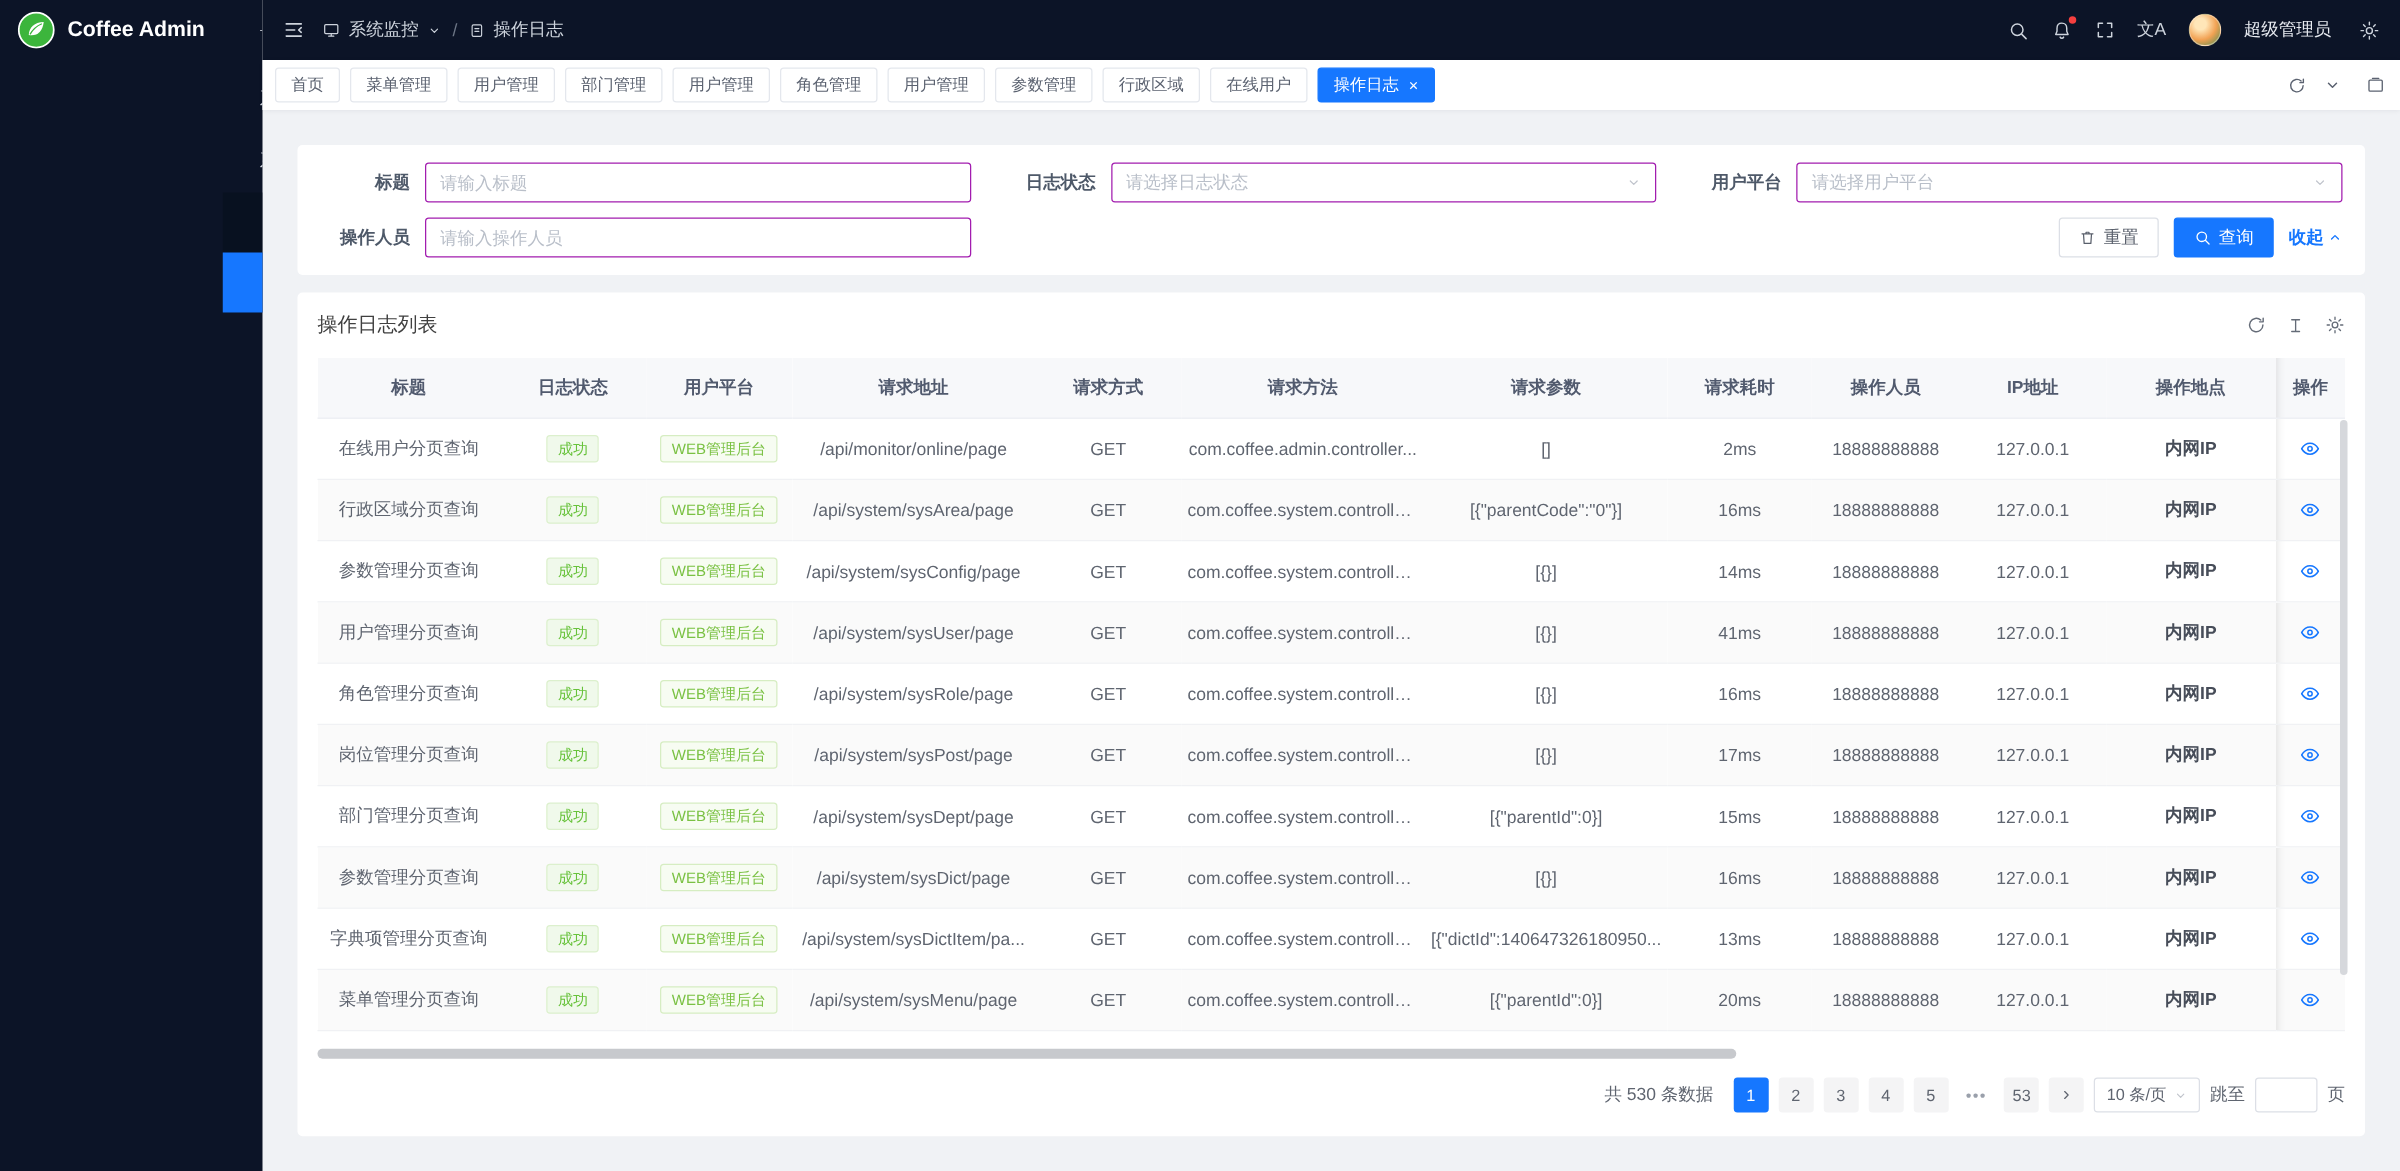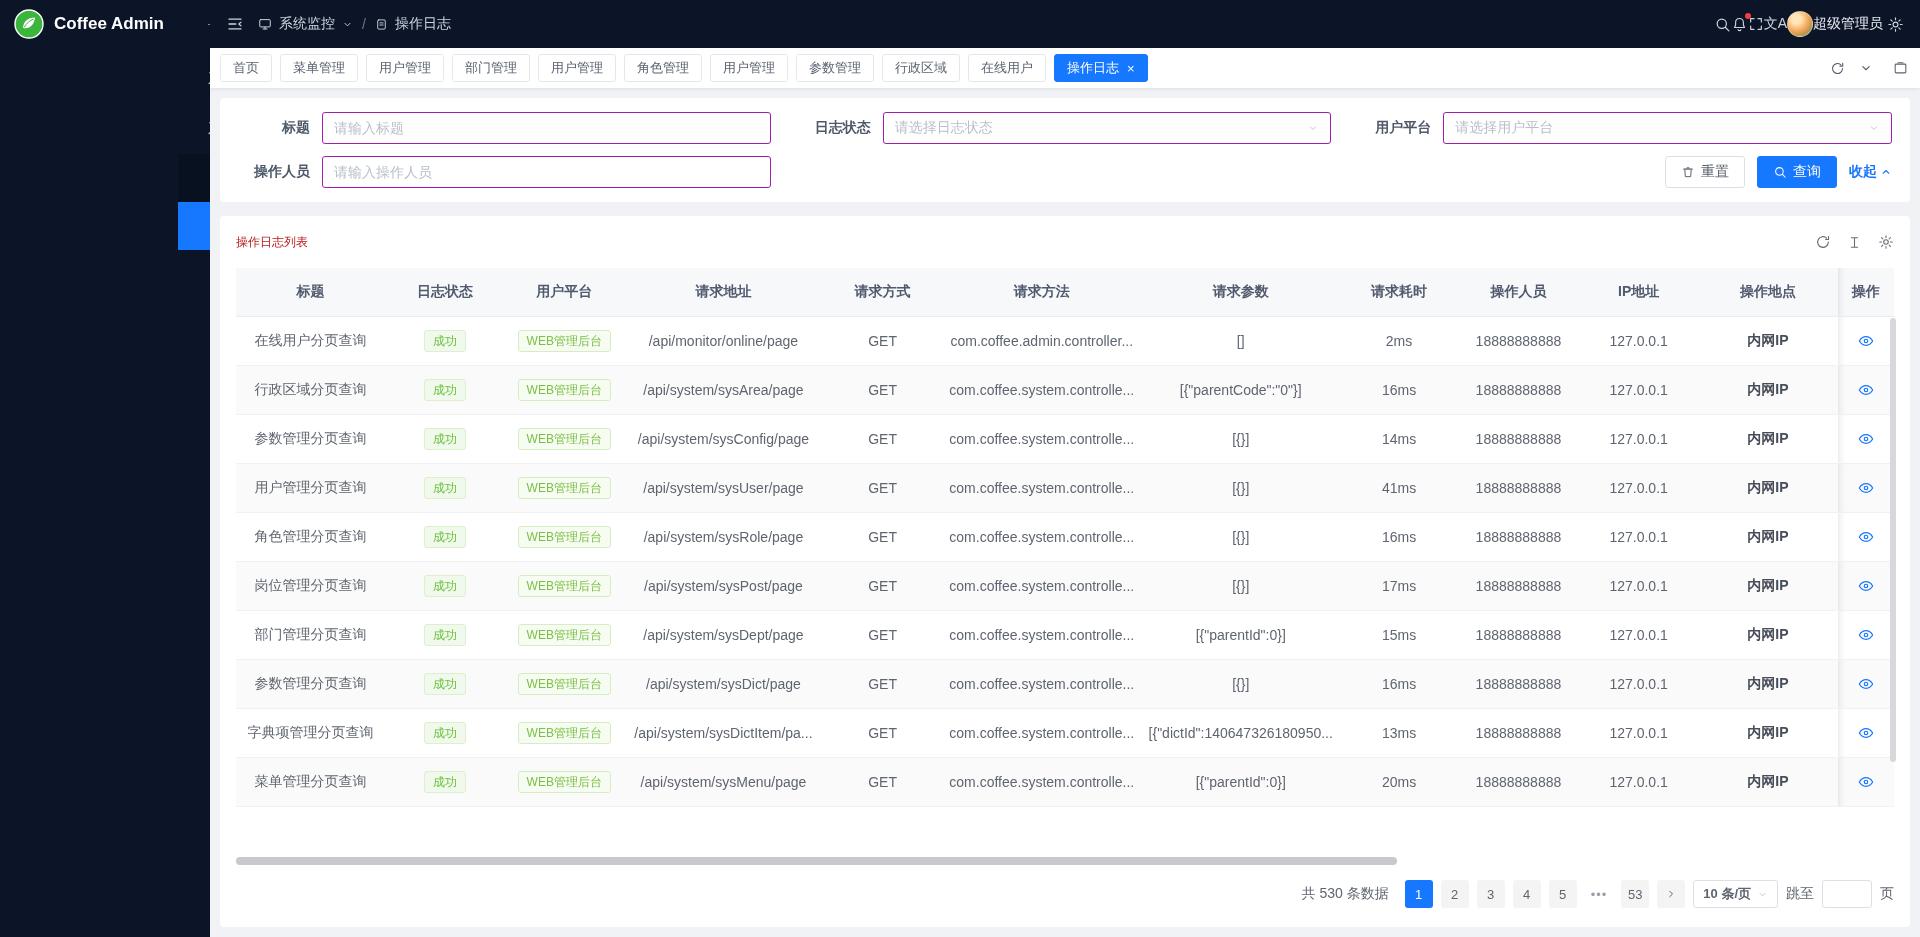--- a/index.html
+++ b/index.html
@@ -20,61 +20,61 @@
   .menu-item .chev{margin-left:auto;color:#98a1b0;display:flex;}
   .submenu{background:#081120;}
   .submenu .menu-item{padding-left:24px;color:#ccd2db;height:48px;}
   .menu-item.active{background:var(--primary);color:#fff;}
 
   
   .main{flex:1;min-width:0;display:flex;flex-direction:column;}
   .topbar{height:48px;flex-shrink:0;background:var(--sidebar);display:flex;align-items:center;padding:0 16px;color:#ced4dd;gap:14px;}
   .crumb{display:flex;align-items:center;gap:7px;font-size:14px;color:#ced4dd;}
   .crumb .sep{color:#6e7787;padding:0 2px;}
-  .topbar-right{margin-left:auto;display:flex;align-items:center;}
+  .topbar-right{margin-left:auto;display:flex;align-items:center;gap:18px;}
   .icon-btn{display:flex;align-items:center;justify-content:center;color:#ced4dd;cursor:pointer;position:relative;}
   .badge-dot{position:absolute;top:-3px;right:-3px;width:6px;height:6px;border-radius:50%;background:var(--danger);}
   .translate-glyph{font-size:14px;letter-spacing:0;cursor:pointer;color:#ced4dd;}
   .avatar{width:26px;height:26px;border-radius:50%;flex-shrink:0;cursor:pointer;
     background:radial-gradient(circle at 35% 30%, #ffe6b8 20%, #f2a254 55%, #4d8a4d 100%);
     border:1px solid rgba(255,255,255,.35);}
   .username{color:#e8ebf1;font-size:14px;cursor:pointer;}
   .gear-right{margin-left:4px;}
 
   
   .tabbar{height:40px;flex-shrink:0;background:#fff;display:flex;align-items:center;gap:8px;padding:0 10px;box-shadow:0 1px 4px rgba(0,21,41,.08);position:relative;z-index:2;}
   .tab-list{display:flex;align-items:center;gap:8px;}
   .tab{height:28px;padding:0 12px;display:inline-flex;align-items:center;gap:8px;border:1px solid #e4e7ed;border-radius:3px;font-size:13px;color:#5b6270;background:#fff;cursor:pointer;white-space:nowrap;}
   .tab.active{background:var(--primary);border-color:var(--primary);color:#fff;}
   .tab-close{font-size:13px;line-height:1;cursor:pointer;}
   .tabbar-right{margin-left:auto;display:flex;align-items:center;gap:14px;color:#5b6270;padding-right:2px;}
 
   
-  .content{flex:1;min-height:0;padding:10px;display:flex;flex-direction:column;gap:14px;}
+  .content{flex:1;min-height:0;padding:28px;display:flex;flex-direction:column;gap:14px;}
   .card{background:#fff;border-radius:4px;}
 
   
   .filter-card{padding:14px 18px;flex-shrink:0;}
   .filter-grid{display:grid;grid-template-columns:1fr 1fr 1fr;column-gap:28px;row-gap:12px;}
   .field{display:flex;align-items:center;}
   .field>label{width:84px;flex-shrink:0;text-align:right;padding-right:12px;color:#4e5969;font-weight:700;font-size:14px;white-space:nowrap;}
   .control{flex:1;height:32px;border:1px solid #a21caf;border-radius:3px;background:#fff;display:flex;align-items:center;padding:0 11px;min-width:0;}
   .control input{flex:1;border:none;outline:none;font:inherit;color:#5f6570;background:transparent;min-width:0;}
   .control input::placeholder{color:#b9bfc9;}
   .select .ph{flex:1;color:#b9bfc9;overflow:hidden;white-space:nowrap;}
   .select .caret{color:#c0c4cc;display:flex;margin-left:6px;}
   .filter-actions{display:flex;align-items:center;justify-content:flex-end;gap:12px;}
   .btn{height:32px;padding:0 15px;border-radius:3px;border:1px solid #dcdfe6;background:#fff;color:#595f6b;display:inline-flex;align-items:center;gap:6px;font-size:14px;cursor:pointer;white-space:nowrap;}
   .btn-primary{background:var(--primary);border-color:var(--primary);color:#fff;}
   .collapse-link{color:var(--primary);display:inline-flex;align-items:center;gap:3px;cursor:pointer;font-size:14px;font-weight:700;justify-content:flex-end;}
 
   
   .table-card{flex:1;min-height:0;display:flex;flex-direction:column;padding:0 16px 10px;}
   .card-head{height:52px;flex-shrink:0;display:flex;align-items:center;justify-content:space-between;}
-  .card-title{font-size:12px;color:#b91c1c;}
+  .card-title{font-size:16px;color:#404040;}
   .card-tools{display:flex;align-items:center;gap:16px;color:#646b77;}
   .tool{cursor:pointer;display:flex;}
   .table-wrap{position:relative;flex-shrink:0;}
   table{width:100%;border-collapse:collapse;table-layout:fixed;}
   th{height:48px;background:#f7f8fa;color:#515a6e;font-weight:700;font-size:14px;border-bottom:1px solid #e9ecf1;padding:0 4px;white-space:nowrap;overflow:hidden;}
   td{height:49px;text-align:center;font-size:14px;color:#5f6570;border-bottom:1px solid #f0f1f4;overflow:hidden;white-space:nowrap;text-overflow:ellipsis;padding:0 5px;}
   tbody tr:nth-child(even) td{background:#fafafa;}
   .tag{display:inline-block;font-size:12px;line-height:20px;padding:0 8px;border-radius:3px;}
   .tag-success{color:var(--success);background:#f0f9eb;border:1px solid #dcf0cd;}
   .tag-platform{color:#7ac143;background:#f7fcf2;border:1px solid #d6edc2;}
@@ -88,21 +88,21 @@
   .h-scroll{height:8px;flex-shrink:0;margin-bottom:6px;position:relative;border-radius:4px;}
   .h-thumb{position:absolute;left:0;top:0;height:8px;width:70%;border-radius:4px;background:#c7c9cd;cursor:pointer;}
 
   
   .pagination{height:46px;flex-shrink:0;display:flex;align-items:center;justify-content:flex-end;gap:8px;font-size:14px;color:#5f6570;}
   .total-text{margin-right:8px;}
   .pages{display:flex;align-items:center;gap:8px;}
   .page-item{min-width:28px;height:28px;padding:0 6px;border-radius:3px;background:#f4f4f5;color:#5f6570;display:inline-flex;align-items:center;justify-content:center;cursor:pointer;font-size:13px;}
   .page-item.active{background:var(--primary);color:#fff;}
   .page-item.ellipsis{background:transparent;letter-spacing:1px;color:#9aa0ab;}
-  .page-size{height:28px;border:1px solid #dcdfe6;border-radius:3px;padding:0 9px;display:inline-flex;align-items:center;gap:6px;background:#fff;font-size:13px;cursor:pointer;color:#5f6570;font-weight:bold;}
+  .page-size{height:28px;border:1px solid #dcdfe6;border-radius:3px;padding:0 9px;display:inline-flex;align-items:center;gap:6px;background:#fff;font-size:13px;cursor:pointer;color:#5f6570;}
   .page-size .caret{color:#c0c4cc;display:flex;}
   .jump-input{width:50px;height:28px;border:1px solid #dcdfe6;border-radius:3px;background:#fff;outline:none;padding:0 6px;font:inherit;color:#5f6570;}
 </style>
 </head>
 <body>
 
 <div class="app">
 
   <aside class="sidebar">
     <div class="logo-row">

